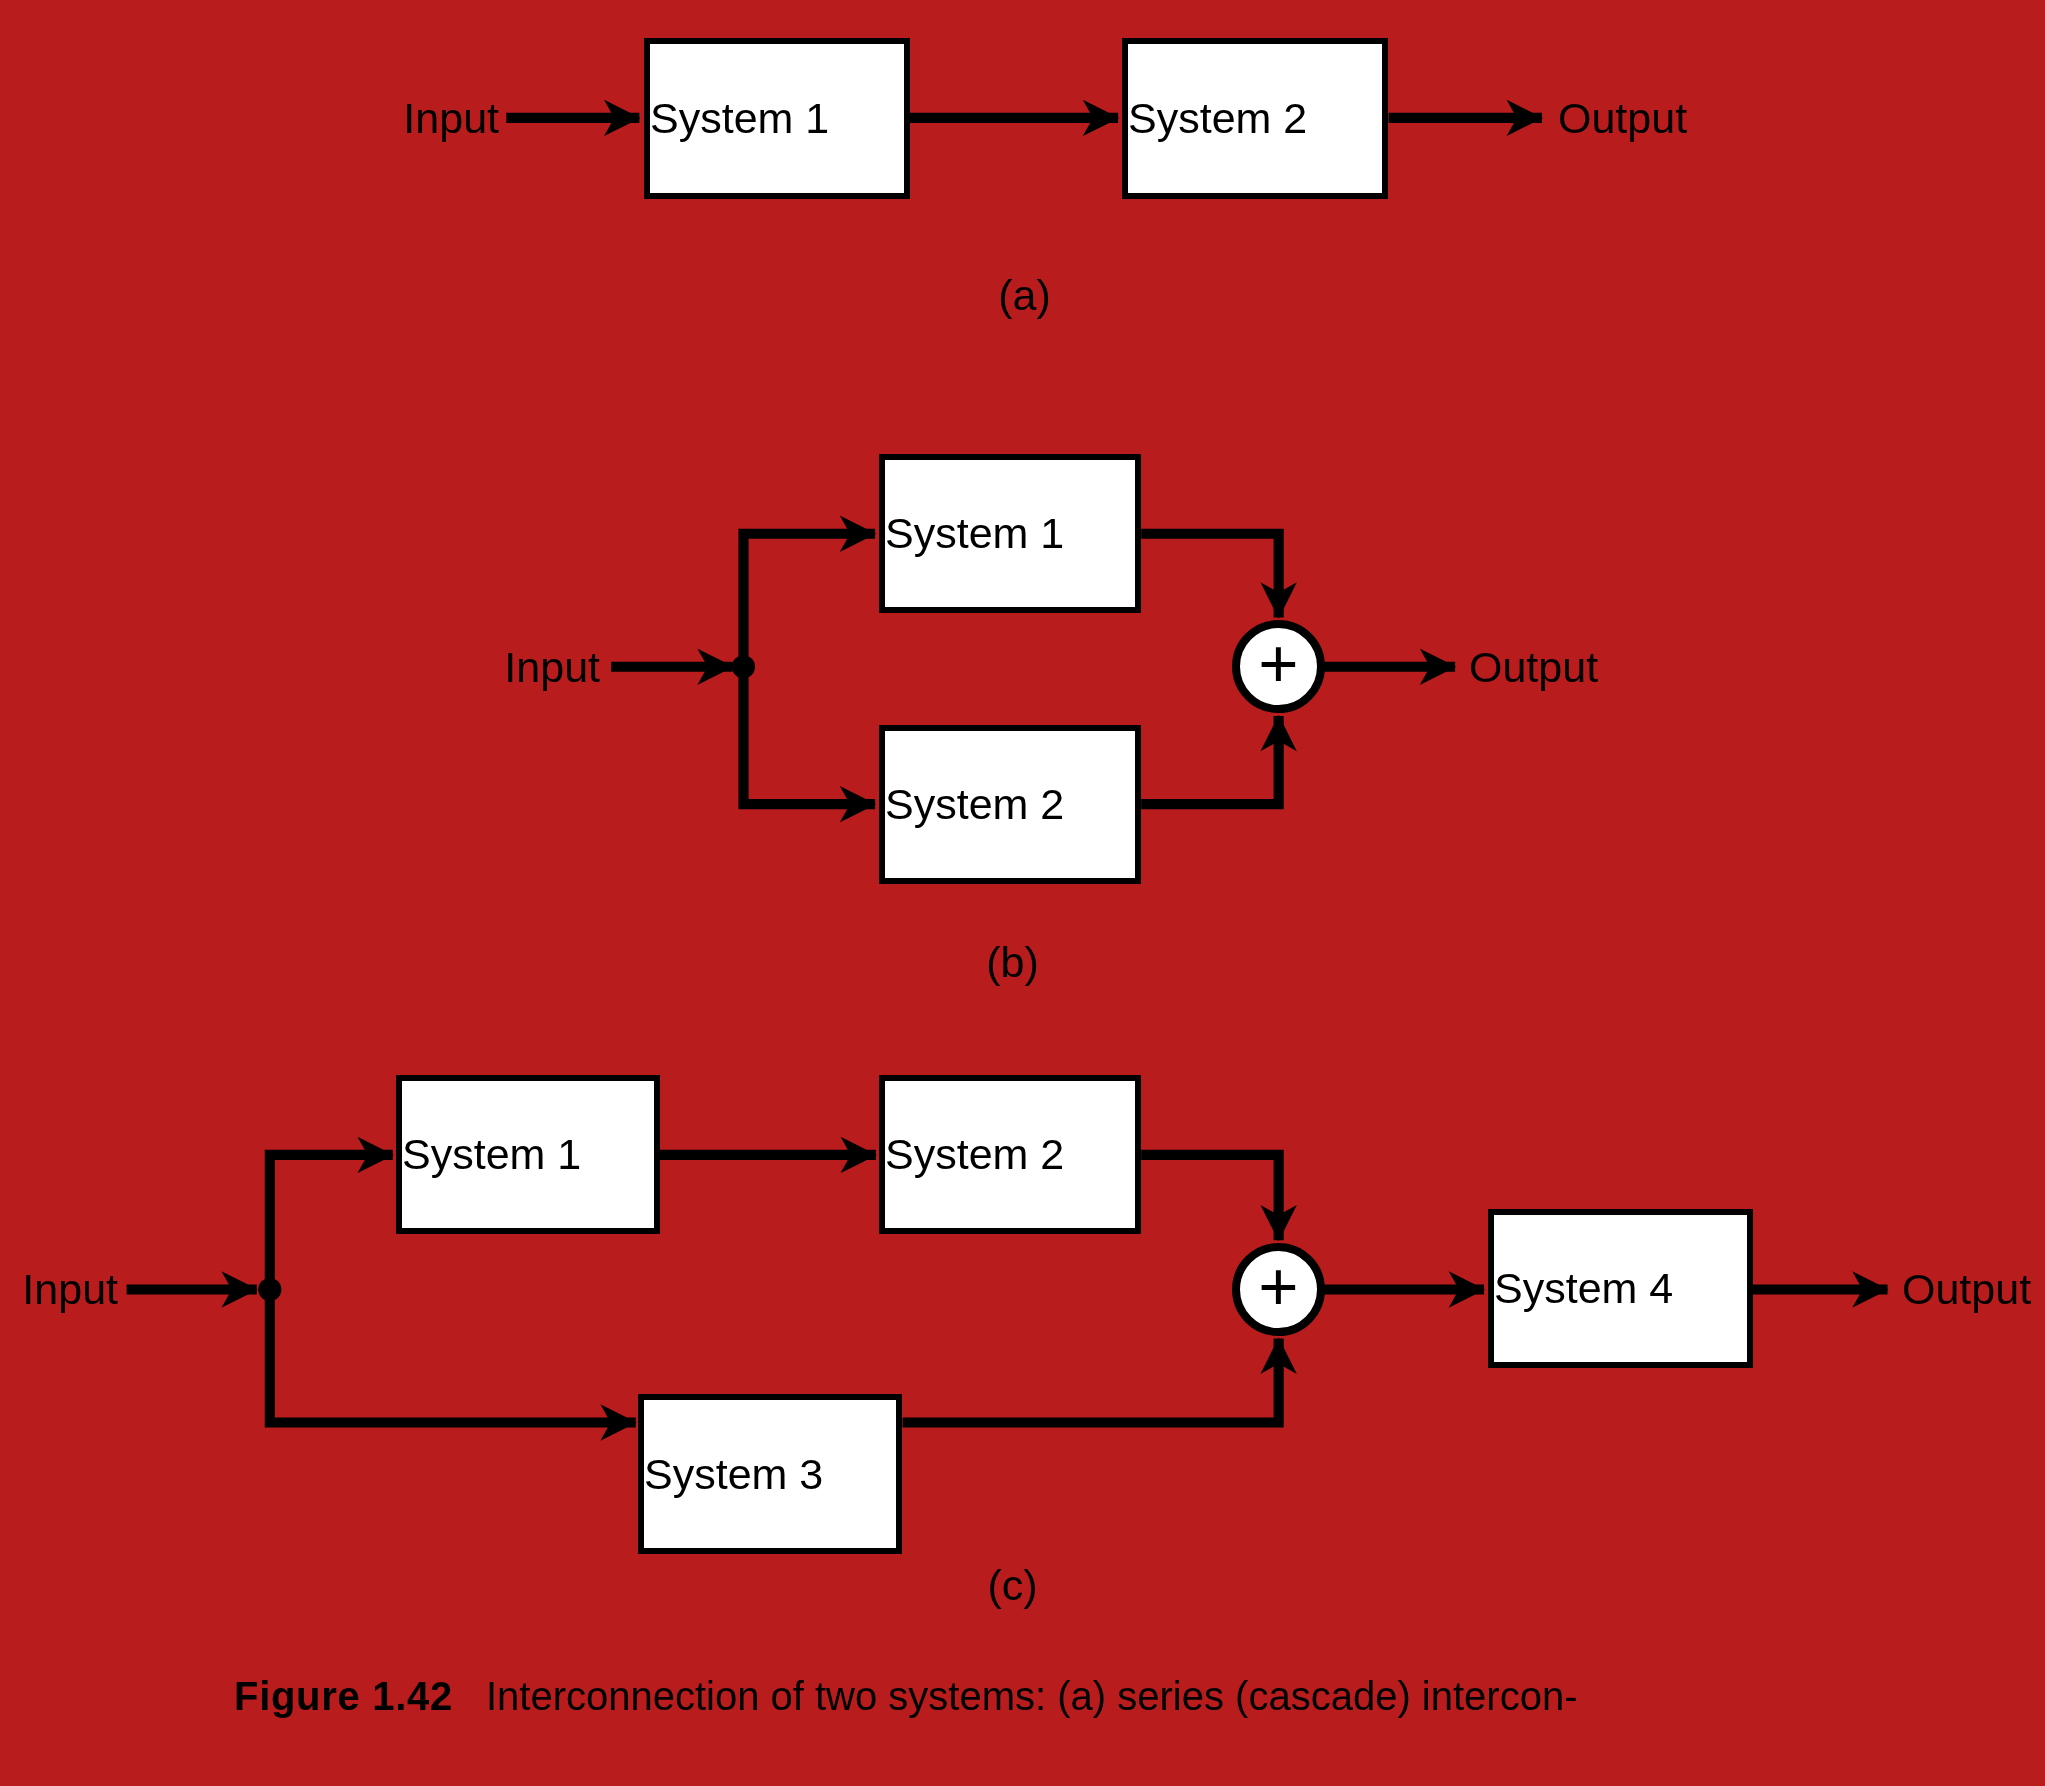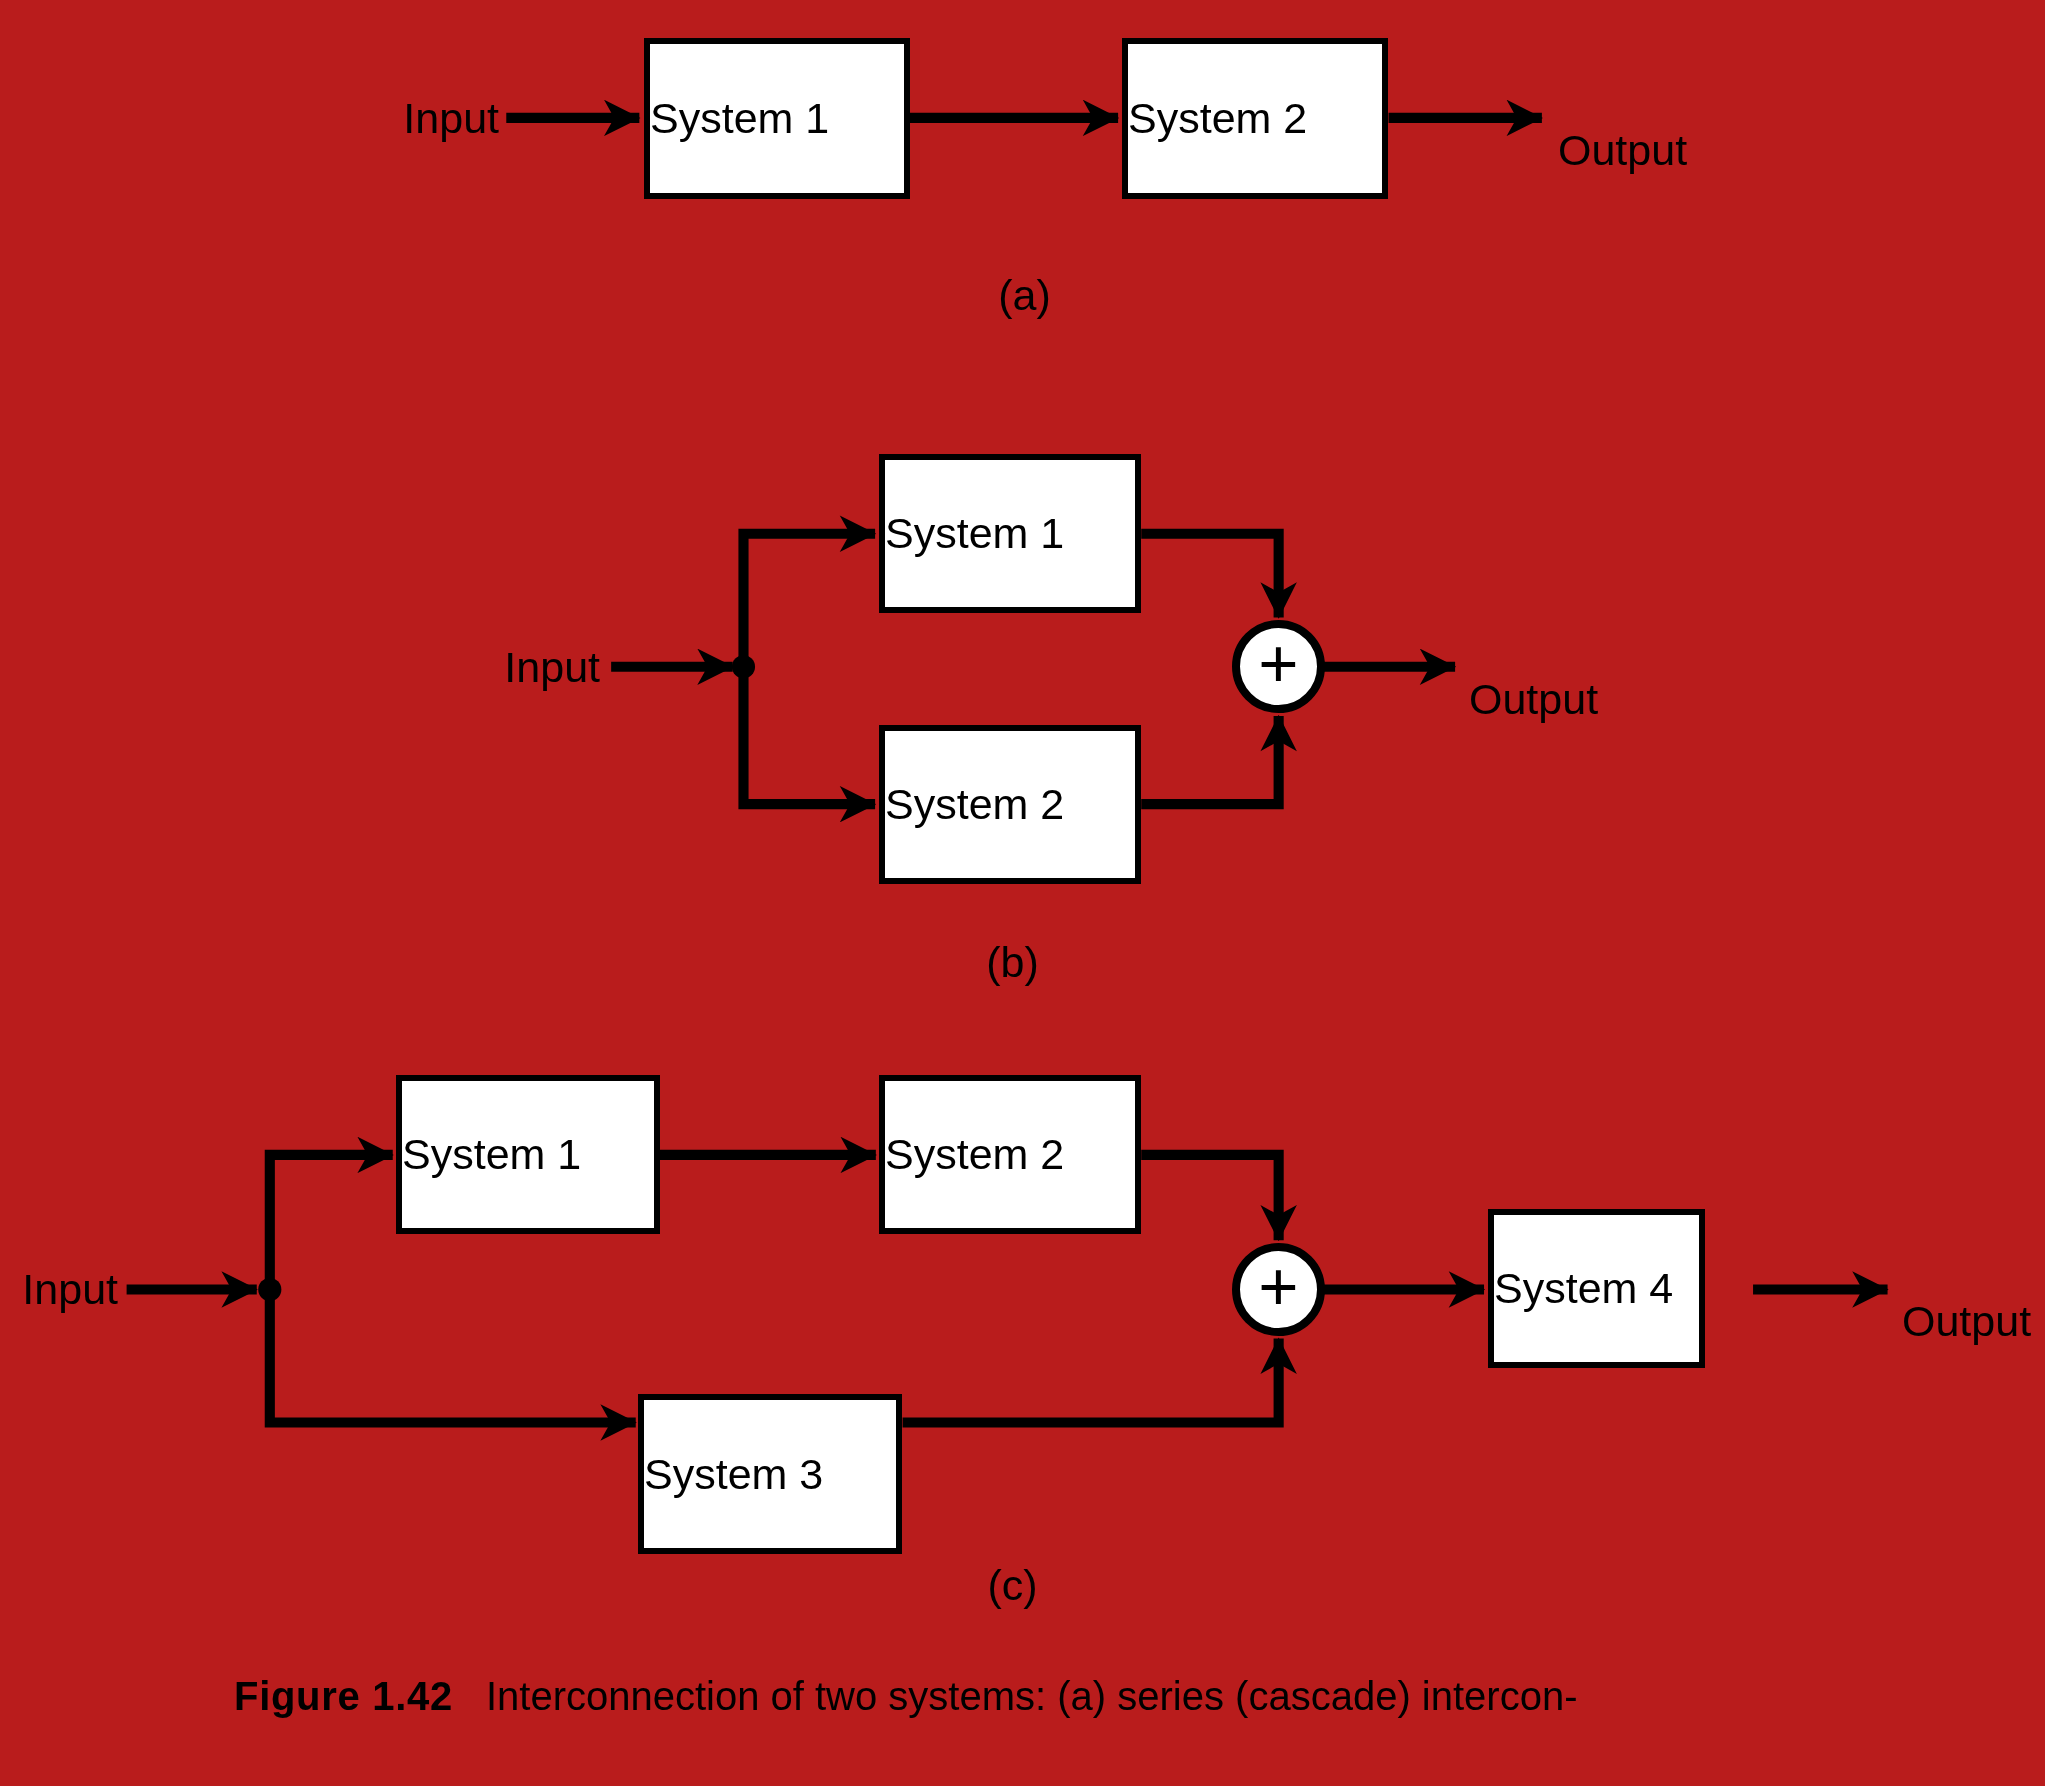--- a/index.html
+++ b/index.html
@@ -45,21 +45,21 @@
   }
   .flow-label {
     position: absolute;
     font-size: 43px;
     line-height: 52px;
     height: 52px;
     white-space: nowrap;
     z-index: 2;
   }
   .flow-label.right-align { text-align: right; }
-  .flow-label.left-align  { text-align: left; margin-top: 32px; }
+  .flow-label.left-align  { text-align: left; }
   .tag-label {
     position: absolute;
     width: 145px;
     font-size: 43px;
     line-height: 52px;
     text-align: center;
     z-index: 2;
   }
   .sum-junction {
     position: absolute;
@@ -174,21 +174,21 @@
   </div>
 
   <div class="sysbox" style="left:638px; top:1394px; width:264px; height:160px;">
     <span class="box-label">System 3</span>
   </div>
 
   <div class="sum-junction" style="left:1232px; top:1243px;">
     <span class="sum-symbol">+</span>
   </div>
 
-  <div class="sysbox" style="left:1488px; top:1209px; width:217px; height:159px;">
+  <div class="sysbox" style="left:1488px; top:1209px; width:265px; height:159px;">
     <span class="box-label">System 4</span>
   </div>
 
   <div class="flow-label left-align" style="left:1902px; top:1263px; width:144px;">Output</div>
 
   <div class="tag-label" style="left:940px; top:1559px;">(c)</div>
 
   <div class="caption">
     <div>
       <span class="cap-bold">Figure 1.42</span><span>Interconnection of two systems: (a) series (cascade) intercon-</span>

